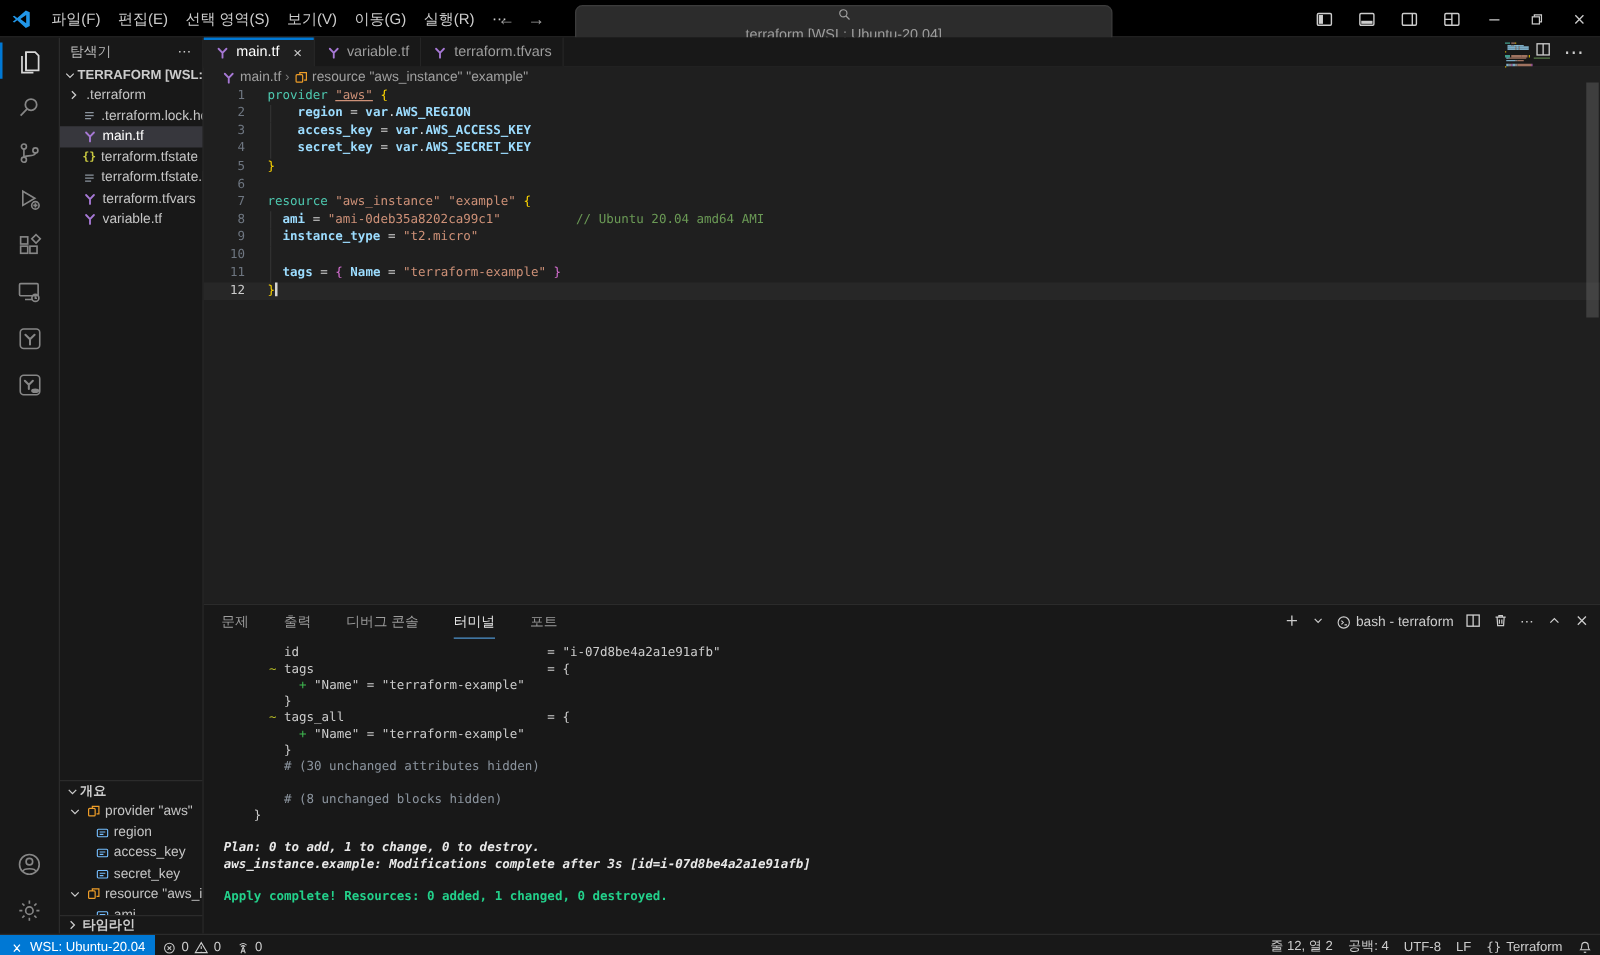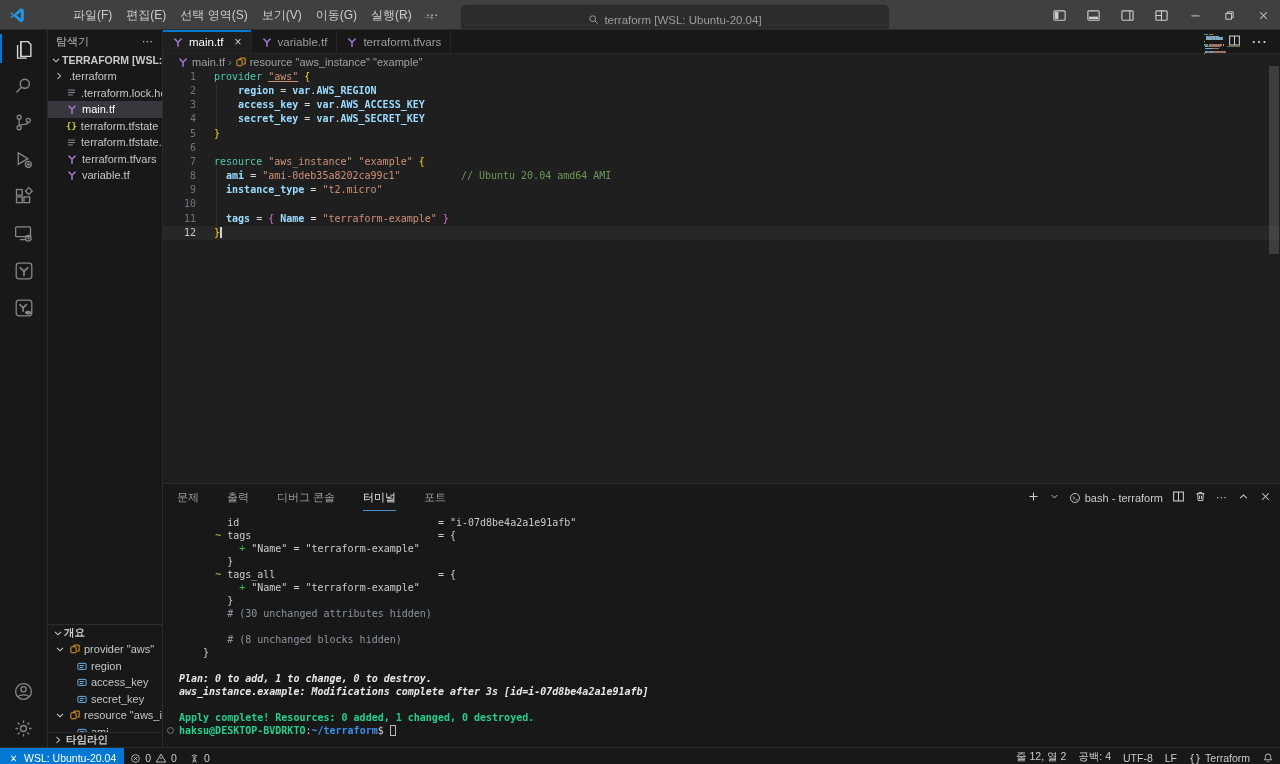--- a/index.html
+++ b/index.html
@@ -1,29 +1,29 @@
 <!DOCTYPE html>
 <html><head>
 <meta charset="utf-8">
 <style>
   * { margin:0; padding:0; box-sizing:border-box; }
   html,body { width:1280px; height:764px; overflow:hidden; background:#181818;
     font-family:"Liberation Sans","DejaVu Sans",sans-serif; }
   .window { width:1280px; height:764px; display:flex; flex-direction:column; color:#cccccc; }
 
   
-  .titlebar { height:30px; background:#404040; display:flex; align-items:center;
-    border-bottom:1px solid #2b2b2b; position:relative; flex:0 0 30px;gap:32px; }
+  .titlebar { height:30px; background:#000000; display:flex; align-items:center;
+    border-bottom:1px solid #2b2b2b; position:relative; flex:0 0 30px; }
   .tb-logo { width:34px; display:flex; justify-content:center; }
   .menubar { display:flex; font-size:12px; color:#cccccc; }
   .menu-item { padding:0 7px; height:22px; line-height:22px; border-radius:4px; cursor:default; white-space:nowrap; }
   .nav-arrows { position:absolute; left:398px; display:flex; gap:10px; color:#9d9d9d; font-size:14px; }
   .cmd-center { position:absolute; left:460px; top:4px; width:430px; height:31px; background:#2c2c2c;
     border:1px solid #3c3c3c; border-radius:6px; display:flex; align-items:center; justify-content:center;
-    gap:5px; color:#9d9d9d; font-size:11.5px; }
+    gap:5px; color:#9d9d9d; font-size:11.5px;flex-direction:column; }
   .tb-right { position:absolute; right:0; top:0; height:30px; display:flex; align-items:center; }
   .tb-btn { width:34px; height:30px; display:flex; align-items:center; justify-content:center; color:#cccccc; }
   .icon { display:inline-flex; align-items:center; justify-content:center; }
   .icon svg { display:block; }
 
   
   .main { flex:1; display:flex; min-height:0; }
   .activitybar { width:48px; background:#181818; border-right:1px solid #2b2b2b;
     display:flex; flex-direction:column; align-items:center; flex:0 0 48px; }
   .ab-item { width:48px; height:37px; display:flex; align-items:center; justify-content:center;
@@ -637,21 +637,20 @@
             <div class="term-line"><span class="t-t">        }</span></div>
             <div class="term-line"><span class="t-dim">        # (30 unchanged attributes hidden)</span></div>
             <div class="term-line">&nbsp;</div>
             <div class="term-line"><span class="t-dim">        # (8 unchanged blocks hidden)</span></div>
             <div class="term-line"><span class="t-t">    }</span></div>
             <div class="term-line">&nbsp;</div>
             <div class="term-line"><span class="t-b">Plan: 0 to add, 1 to change, 0 to destroy.</span></div>
             <div class="term-line"><span class="t-b">aws_instance.example: Modifications complete after 3s [id=i-07d8be4a2a1e91afb]</span></div>
             <div class="term-line">&nbsp;</div>
             <div class="term-line"><span class="t-gb">Apply complete! Resources: 0 added, 1 changed, 0 destroyed.</span></div>
-            <div class="term-line"><span class="cmd-dec"></span><span class="t-pg">haksu@DESKTOP-BVDRKTO</span><span class="t-t">:</span><span class="t-pb">~/terraform</span><span class="t-t">$ </span><span class="term-caret"></span></div>
           </div>
       </div>
     </div>
   </div>
 
   <div class="statusbar">
     <div class="sb-item remote-badge">
       <span class="icon">
         <svg width="11" height="11" viewBox="0 0 16 16" fill="none" stroke="#ffffff" stroke-width="1.5">
             <path d="M4.5 4 8 8l-3.5 4M11.5 4 8 8l3.5 4"></path>

